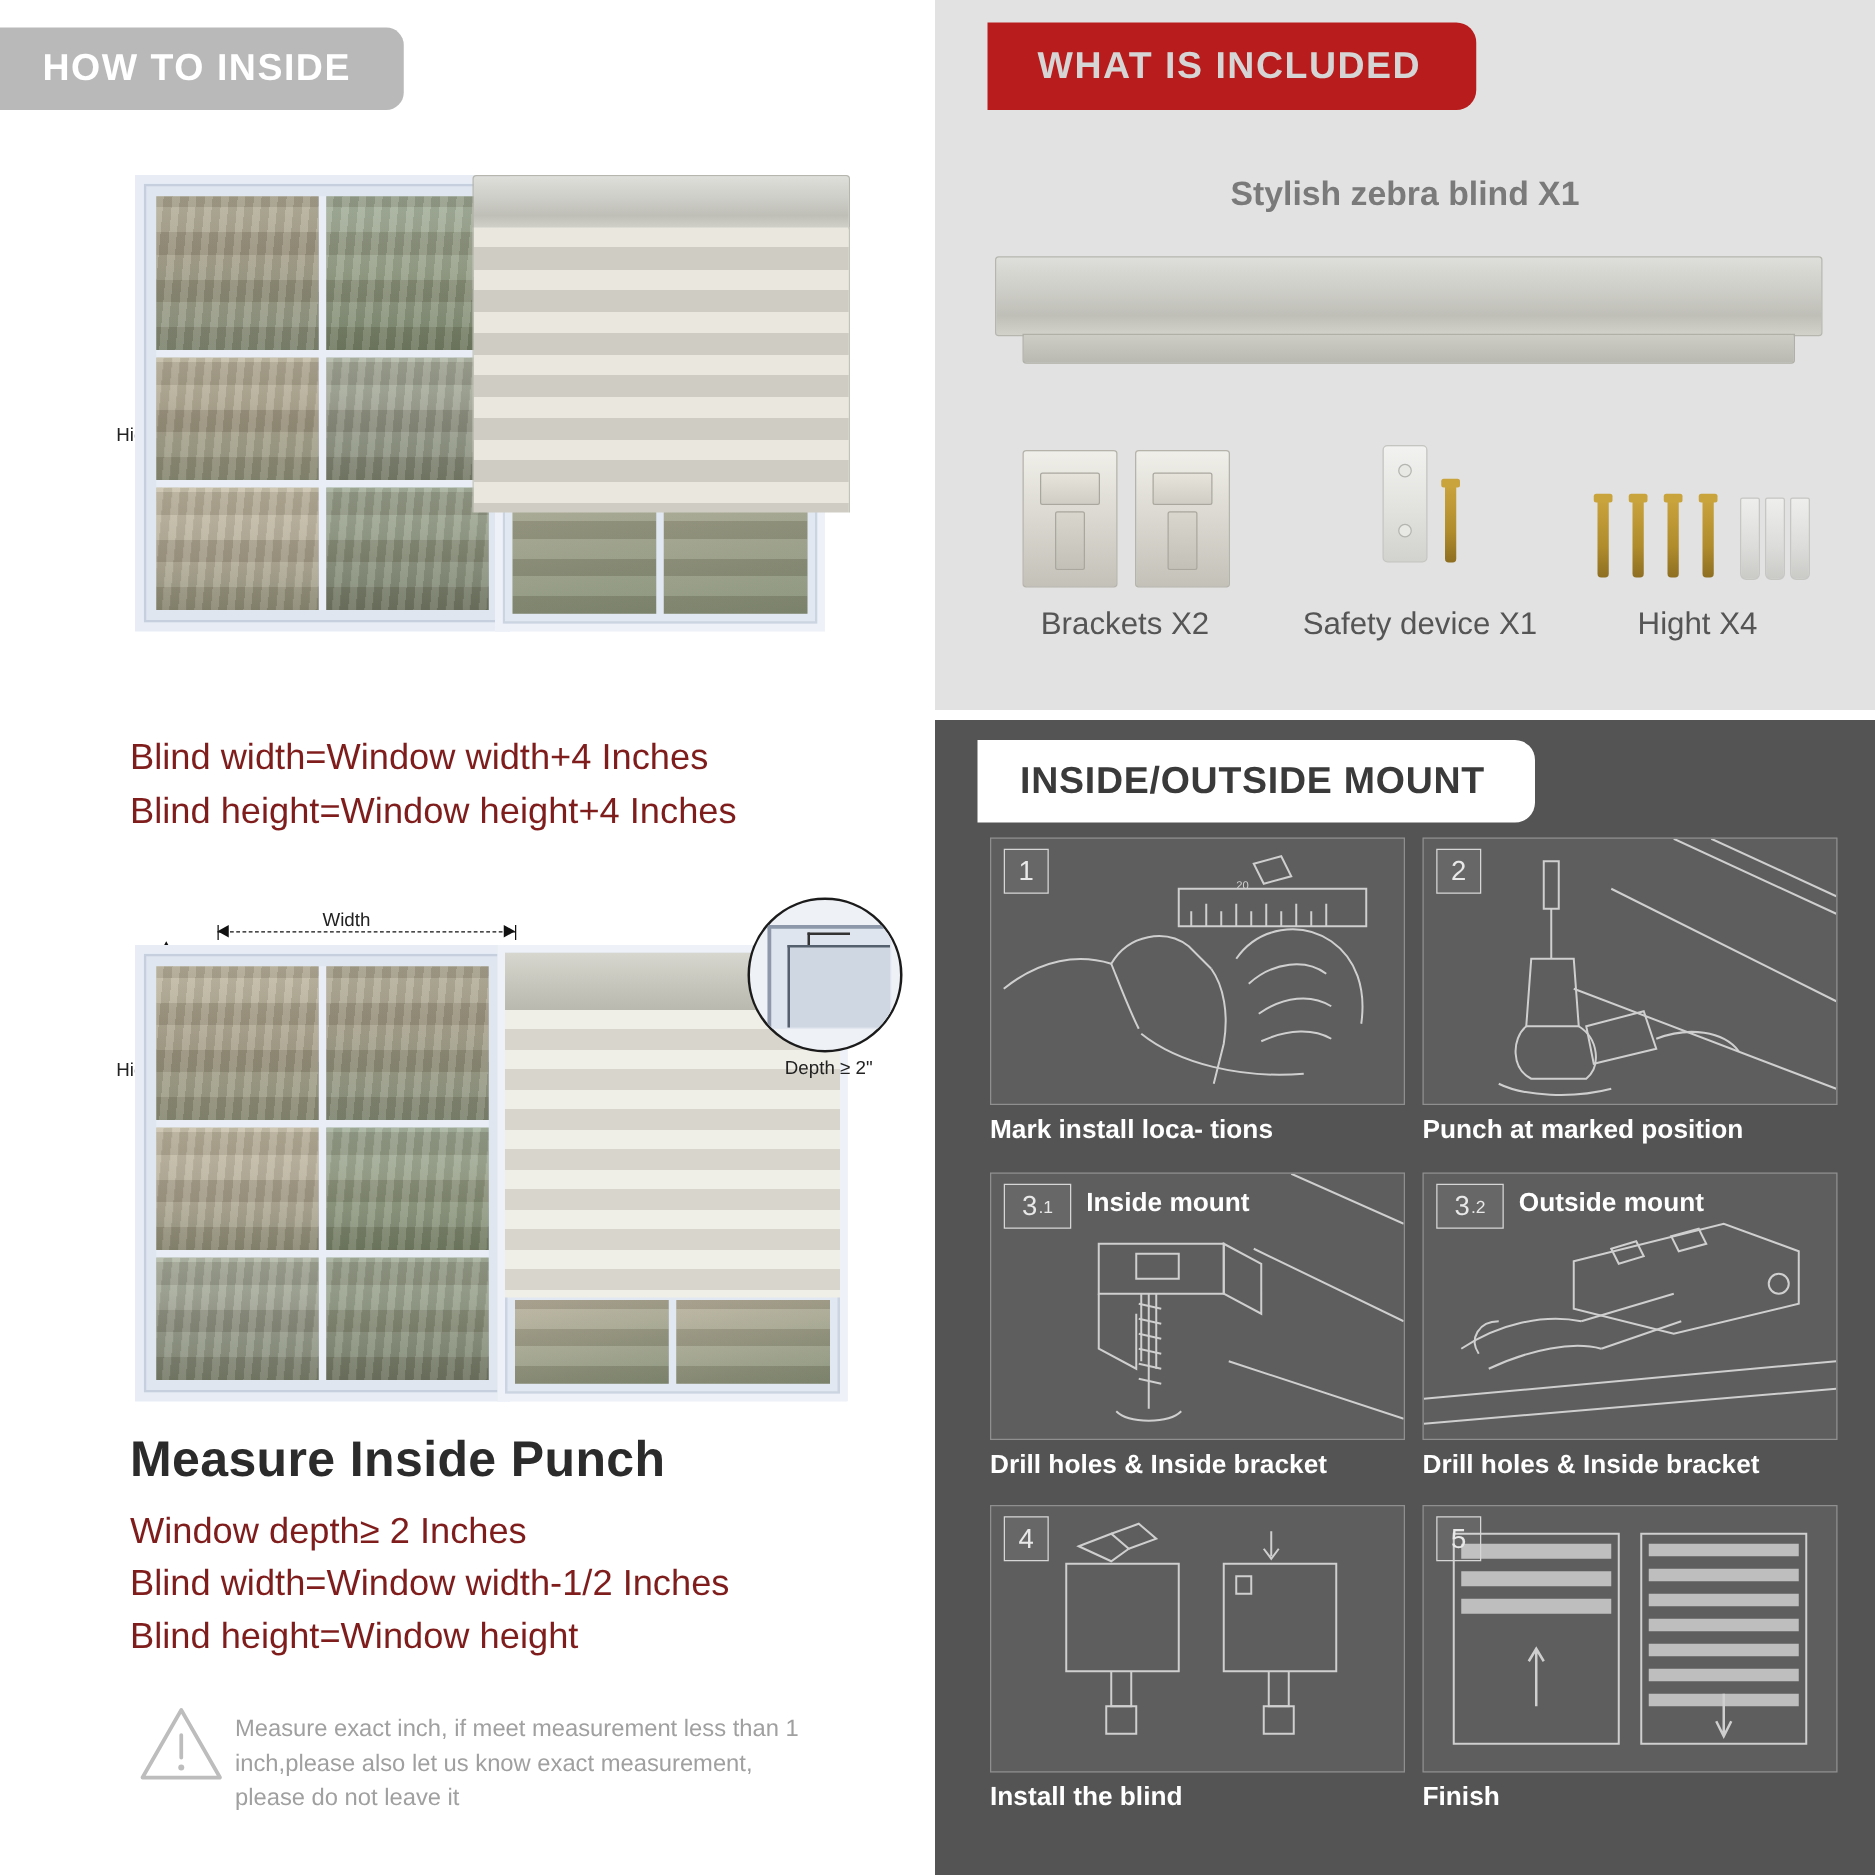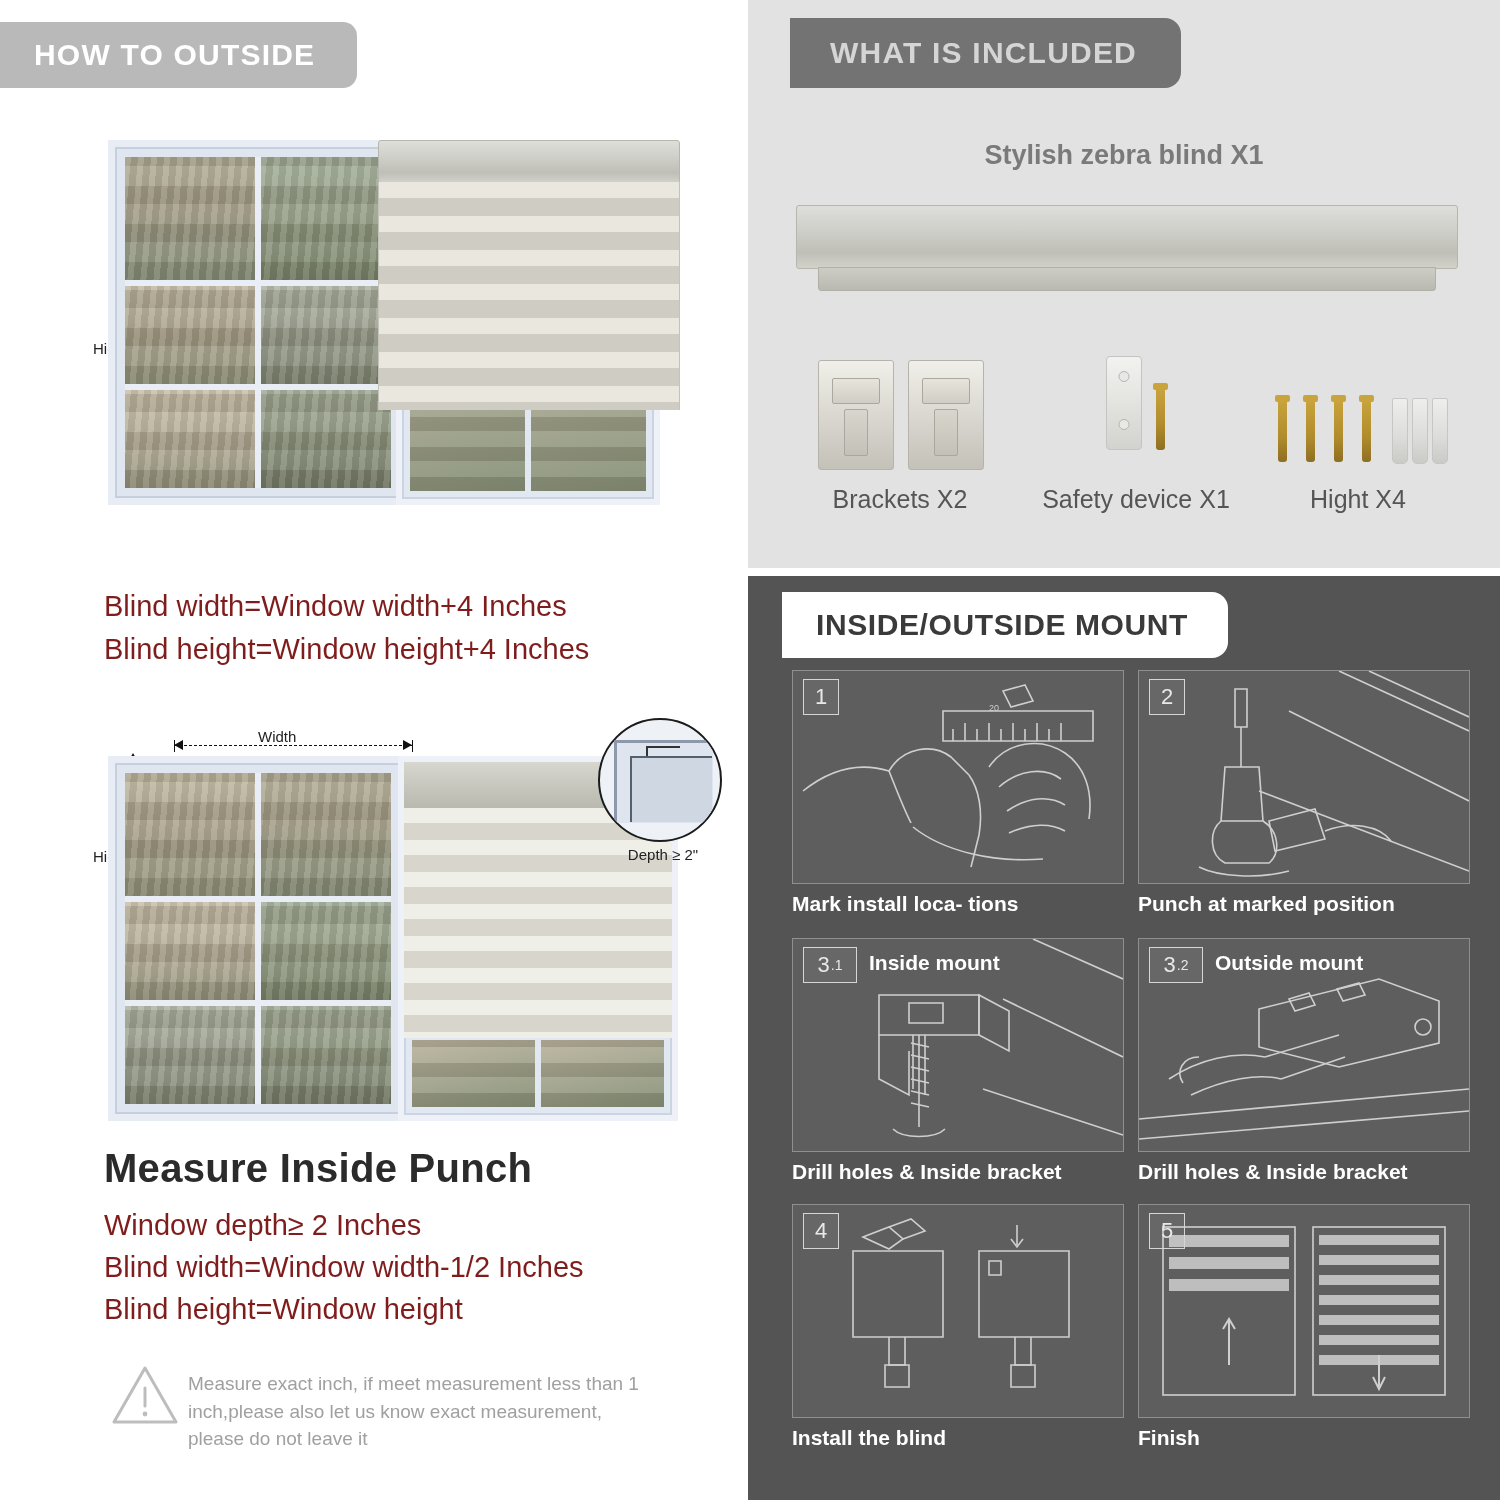--- a/index.html
+++ b/index.html
@@ -157,21 +157,21 @@
 
   
   .incl-panel {
     position: absolute;
     left: 748px; top: 0;
     width: 752px; height: 568px;
     background: #e2e2e2;
   }
   .white-tab {
     position:absolute;
-    background:#737373;
+    background:#b91c1c;
     border-radius: 0 16px 16px 0;
     color: #d5d5d5;
     font-size: 30px;
     font-weight: bold;
     letter-spacing: 1.2px;
     padding: 18px 44px 18px 40px;
   }
   .incl-title {
     position:absolute;
     font-size: 27px;
@@ -283,21 +283,21 @@
   .sketch svg { width:100%; height:100%; display:block; }
 </style>
 </head>
 <body>
 
 <div class="page">
 
   <div class="left-col">
 
     <div class="badge-wrap">
-      <div class="badge">HOW TO OUTSIDE</div>
+      <div class="badge">HOW TO INSIDE</div>
     </div>
 
     <div class="diagram" style="left:60px; top:110px; width:640px; height:400px;">
 
       <div class="dash-h" style="left:114px; top:127px; width:238px;"></div>
       <div class="arrow-l" style="left:114px; top:122px;"></div>
       <div class="arrow-r" style="left:343px; top:122px;"></div>
       <div class="dim-label" style="position:absolute; left:198px; top:110px;">Width</div>
       <div class="vline" style="left:114px; top:122px; height:12px;"></div>
       <div class="vline" style="left:352px; top:122px; height:12px;"></div>

